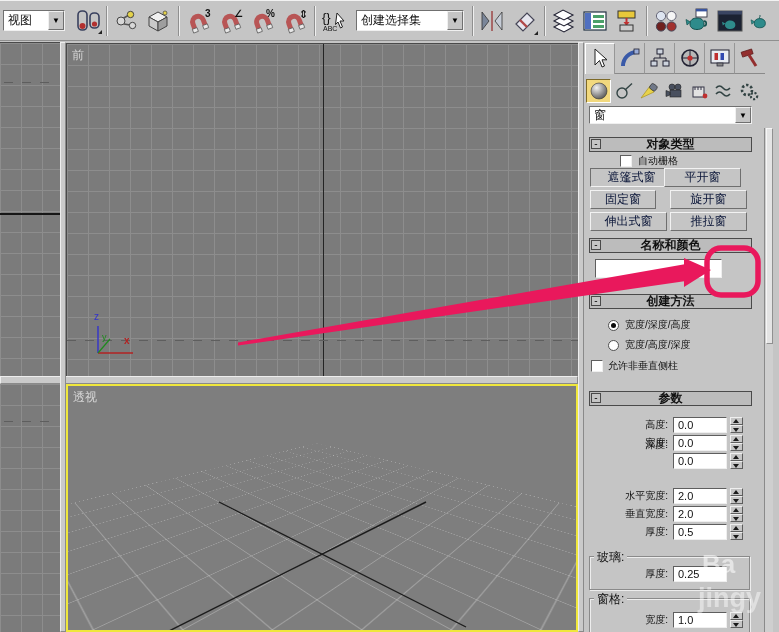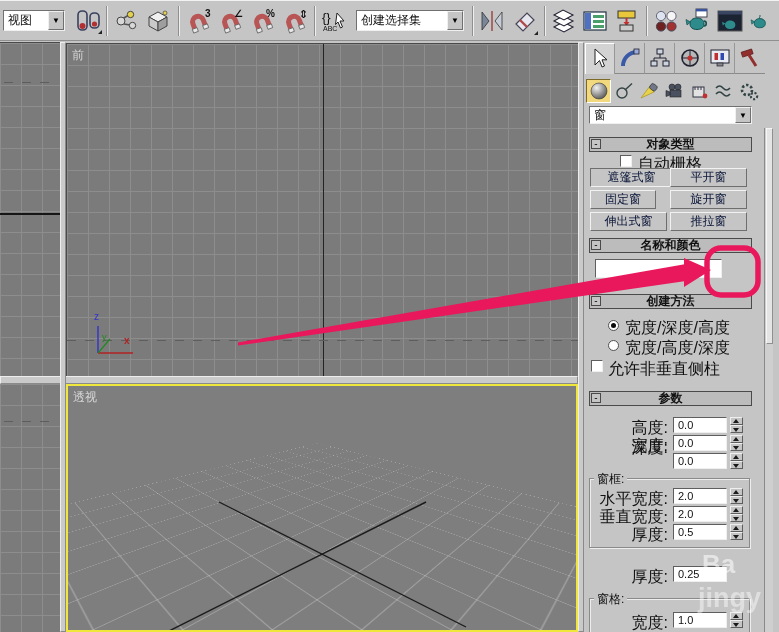--- a/index.html
+++ b/index.html
@@ -49,21 +49,21 @@
        border:1px solid #4A4A4A;font-weight:normal;line-height:8px;font-size:10px;text-align:center;box-sizing:border-box;}
   .obtn{position:absolute;height:19px;background:#C5C5C5;border:1px solid;
        border-color:#F2F2F2 #6E6E6E #6E6E6E #F2F2F2;box-sizing:border-box;
        font-size:12px;text-align:center;line-height:16px;color:#0A1538;}
   .obtn.active{border-color:#6E6E6E #F2F2F2 #F2F2F2 #6E6E6E;}
   .checkbox{position:absolute;width:12px;height:12px;background:#FFF;border:1px solid;
        border-color:#5E5E5E #EFEFEF #EFEFEF #5E5E5E;box-sizing:border-box;}
   .radio{position:absolute;width:11px;height:11px;border-radius:50%;background:#FFF;
        border:1px solid #505050;box-sizing:border-box;}
   .radio .dot{position:absolute;left:2px;top:2px;width:5px;height:5px;border-radius:50%;background:#0A0A0A;}
-  .plabel{position:absolute;white-space:nowrap;font-size:16px;color:#101010;}
+  .plabel{position:absolute;white-space:nowrap;font-size:10px;color:#101010;}
   .txtfield{position:absolute;background:#FFF;border:1px solid;border-color:#5E5E5E #EFEFEF #EFEFEF #5E5E5E;
        box-sizing:border-box;font-family:inherit;font-size:12px;padding:0 3px;}
   .numfield{position:absolute;width:54px;height:16px;background:#FFF;border:1px solid;
        border-color:#5E5E5E #EFEFEF #EFEFEF #5E5E5E;box-sizing:border-box;
        font-size:11px;line-height:14px;padding-left:4px;color:#101010;}
   .spinner{position:absolute;width:13px;height:16px;display:flex;flex-direction:column;}
   .spinner span{flex:1;background:#C5C5C5;border:1px solid;border-color:#EFEFEF #5E5E5E #5E5E5E #EFEFEF;
        position:relative;box-sizing:border-box;}
   .spinner span.up::after{content:"";position:absolute;left:2px;top:1px;
        border:3px solid transparent;border-bottom:4px solid #1A1A1A;border-top:none;}
@@ -392,21 +392,21 @@
 
   <div class="rollhead" style="top:95px;">
     <span class="minus">-</span>
     <span>对象类型</span>
   </div>
   <div class="checkbox" style="left:36px;top:113px;"></div>
   <div class="plabel" style="left:54px;top:112px;">自动栅格</div>
 
   <div class="obtn active" style="left:6px;top:126px;width:83px;">
        <span>遮篷式窗</span></div>
-  <div class="obtn" style="left:86px;top:126px;width:77px;">
+  <div class="obtn" style="left:80px;top:126px;width:77px;">
        <span>平开窗</span></div>
   <div class="obtn" style="left:6px;top:148px;width:66px;">
        <span>固定窗</span></div>
   <div class="obtn" style="left:86px;top:148px;width:77px;">
        <span>旋开窗</span></div>
   <div class="obtn" style="left:6px;top:170px;width:77px;">
        <span>伸出式窗</span></div>
   <div class="obtn" style="left:86px;top:170px;width:77px;">
        <span>推拉窗</span></div>
 
@@ -449,23 +449,20 @@
       <span class="dn"></span>
     </div>
 
   <div class="plabel" style="right:111px;top:396px;">深度:</div>
   <div class="numfield" style="left:89px;top:411px;">0.0</div>
   <div class="spinner" style="left:146px;top:411px;">
       <span class="up"></span>
       <span class="dn"></span>
     </div>
 
-  <div class="groupbox" style="top:436px;height:70px;">
-    <span class="legend">窗框:</span>
-  </div>
   <div class="plabel" style="right:111px;top:447px;">水平宽度:</div>
   <div class="numfield" style="left:89px;top:446px;">2.0</div>
   <div class="spinner" style="left:146px;top:446px;">
       <span class="up"></span>
       <span class="dn"></span>
     </div>
 
   <div class="plabel" style="right:111px;top:465px;font-family:Liberation Serif, serif;">垂直宽度:</div>
   <div class="numfield" style="left:89px;top:464px;">2.0</div>
   <div class="spinner" style="left:146px;top:464px;">
@@ -473,20 +470,23 @@
       <span class="dn"></span>
     </div>
 
   <div class="plabel" style="right:111px;top:483px;">厚度:</div>
   <div class="numfield" style="left:89px;top:482px;">0.5</div>
   <div class="spinner" style="left:146px;top:482px;">
       <span class="up"></span>
       <span class="dn"></span>
     </div>
 
+  <div class="groupbox" style="top:514px;height:34px;">
+    <span class="legend">玻璃:</span>
+  </div>
   <div class="plabel" style="right:111px;top:525px;">厚度:</div>
   <div class="numfield" style="left:89px;top:524px;">0.25</div>
 
   <div class="groupbox" style="top:556px;height:76px;">
     <span class="legend">窗格:</span>
   </div>
   <div class="plabel" style="right:111px;top:571px;">宽度:</div>
   <div class="numfield" style="left:89px;top:570px;">1.0</div>
   <div class="spinner" style="left:146px;top:570px;">
       <span class="up"></span>

